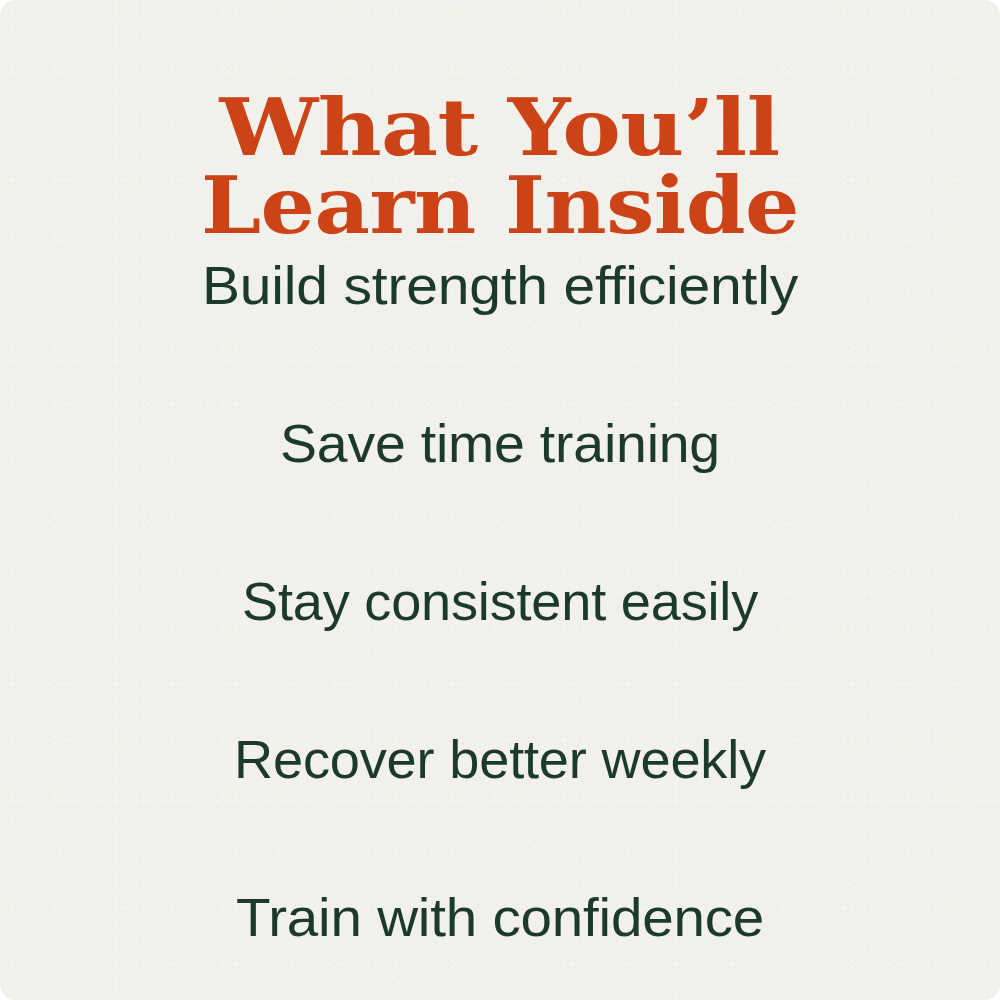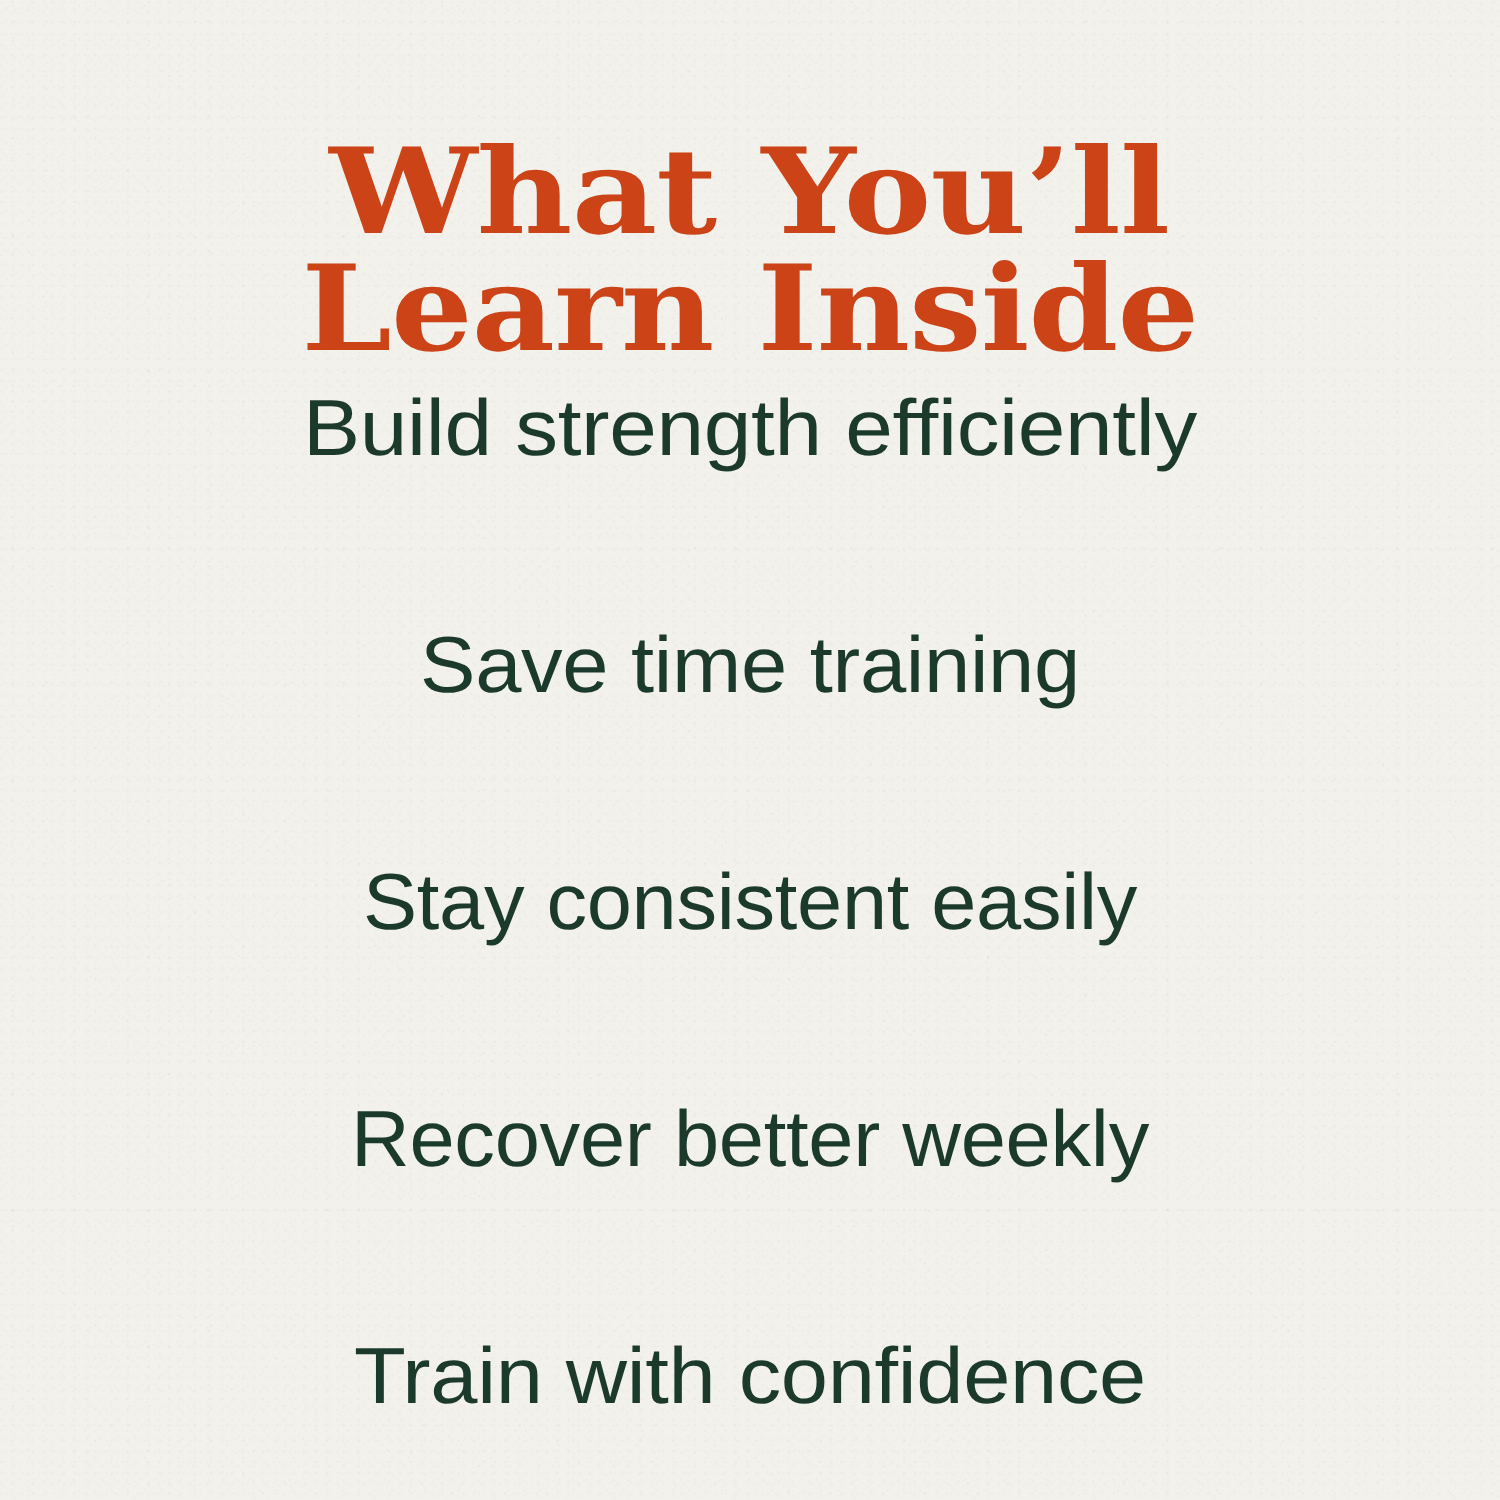--- a/index.html
+++ b/index.html
@@ -15,20 +15,21 @@
     font-family: "Liberation Sans", sans-serif;
   }
 
   #poster {
     position: relative;
     width: 1000px;
     height: 1000px;
     background-color: #f2f1eb;
     overflow: hidden;
     box-sizing: border-box;
+    border-radius: 16px;
   }
 
   
   #grain {
     position: absolute;
     inset: 0;
     pointer-events: none;
     opacity: 0.5;
     mix-blend-mode: multiply;
     background-image:

